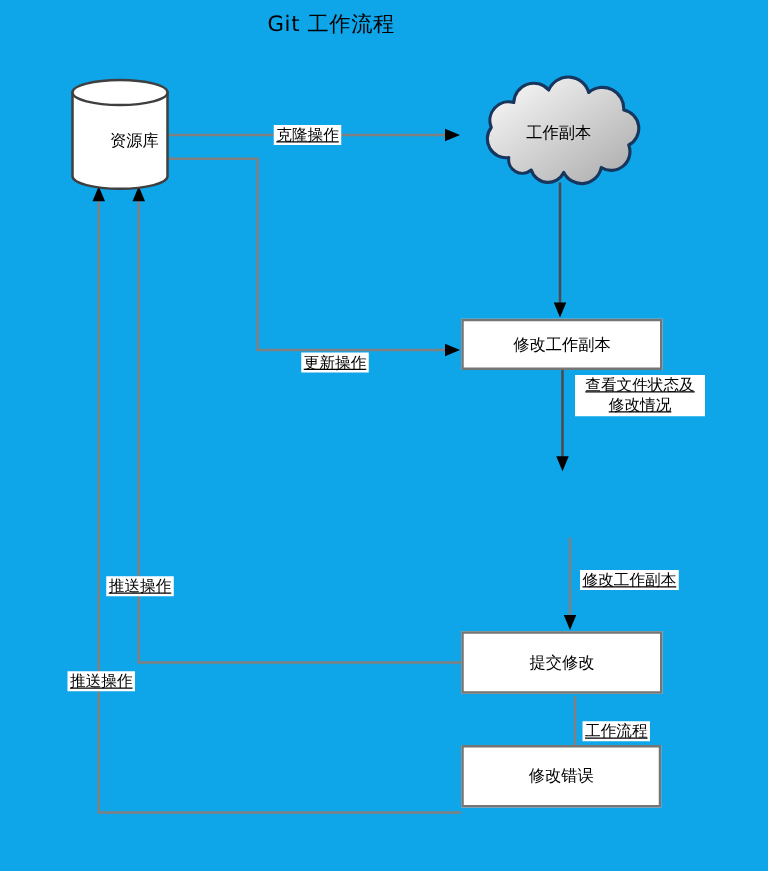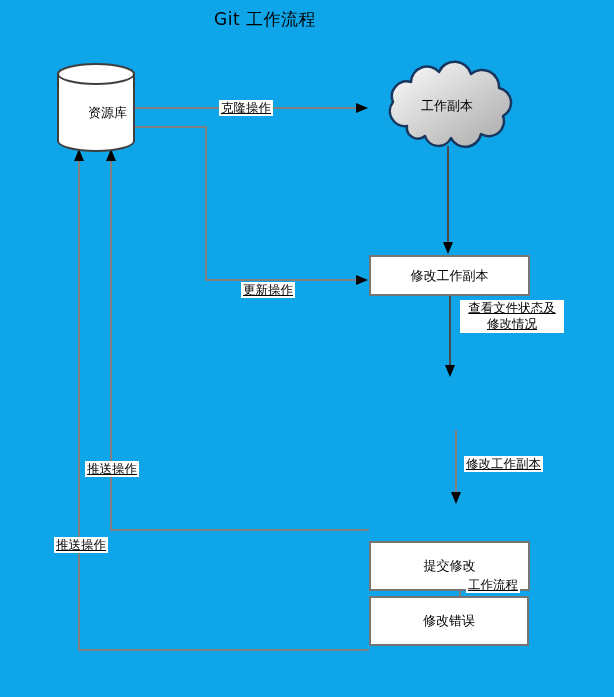--- a/index.html
+++ b/index.html
@@ -103,21 +103,21 @@
   </svg>
 
   <div class="title">Git 工作流程</div>
 
   <div class="shape-label" style="left:58px; top:104px; width:99px;">资源库</div>
   <div class="shape-label" style="left:404px; top:97px; width:86px;text-align:center;">工作副本</div>
 
   <div class="box" style="left:369px; top:255px; width:161px; height:41px;">
     <span>修改工作副本</span>
   </div>
-  <div class="box" style="left:369px; top:505px; width:161px; height:50px;margin-top:36px;">
+  <div class="box" style="left:369px; top:505px; width:161px; height:50px;">
     <span>提交修改</span>
   </div>
   <div class="box" style="left:369px; top:596px; width:160px; height:50px;">
     <span>修改错误</span>
   </div>
 
   <div class="elabel" style="left:219px; top:100px;">克隆操作</div>
   <div class="elabel" style="left:241px; top:258px;margin-top:24px;">更新操作</div>
   <div class="elabel center" style="left:460px; top:300px; width:100px;">查看文件状态及
 修改情况</div>

